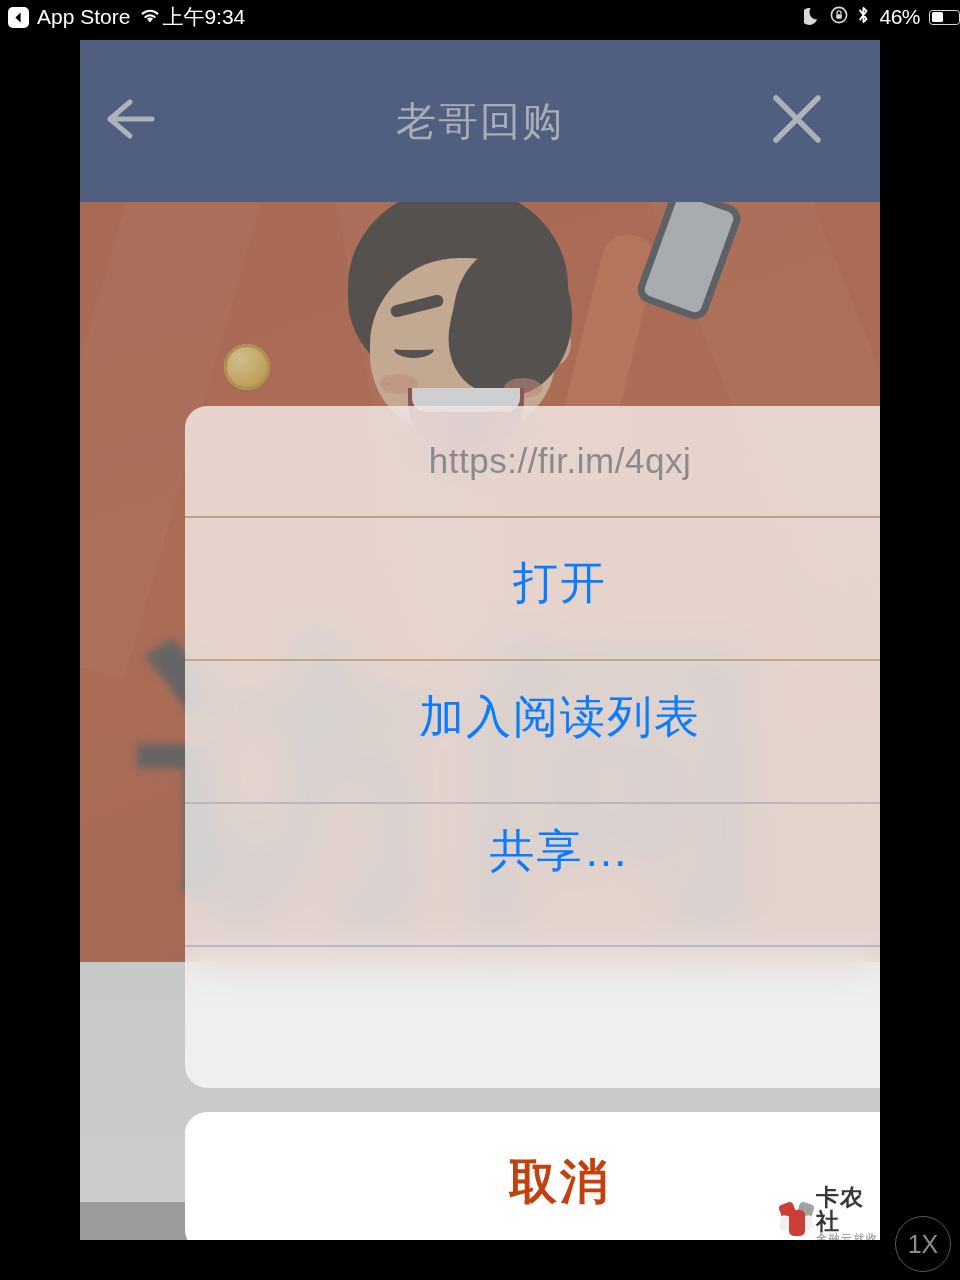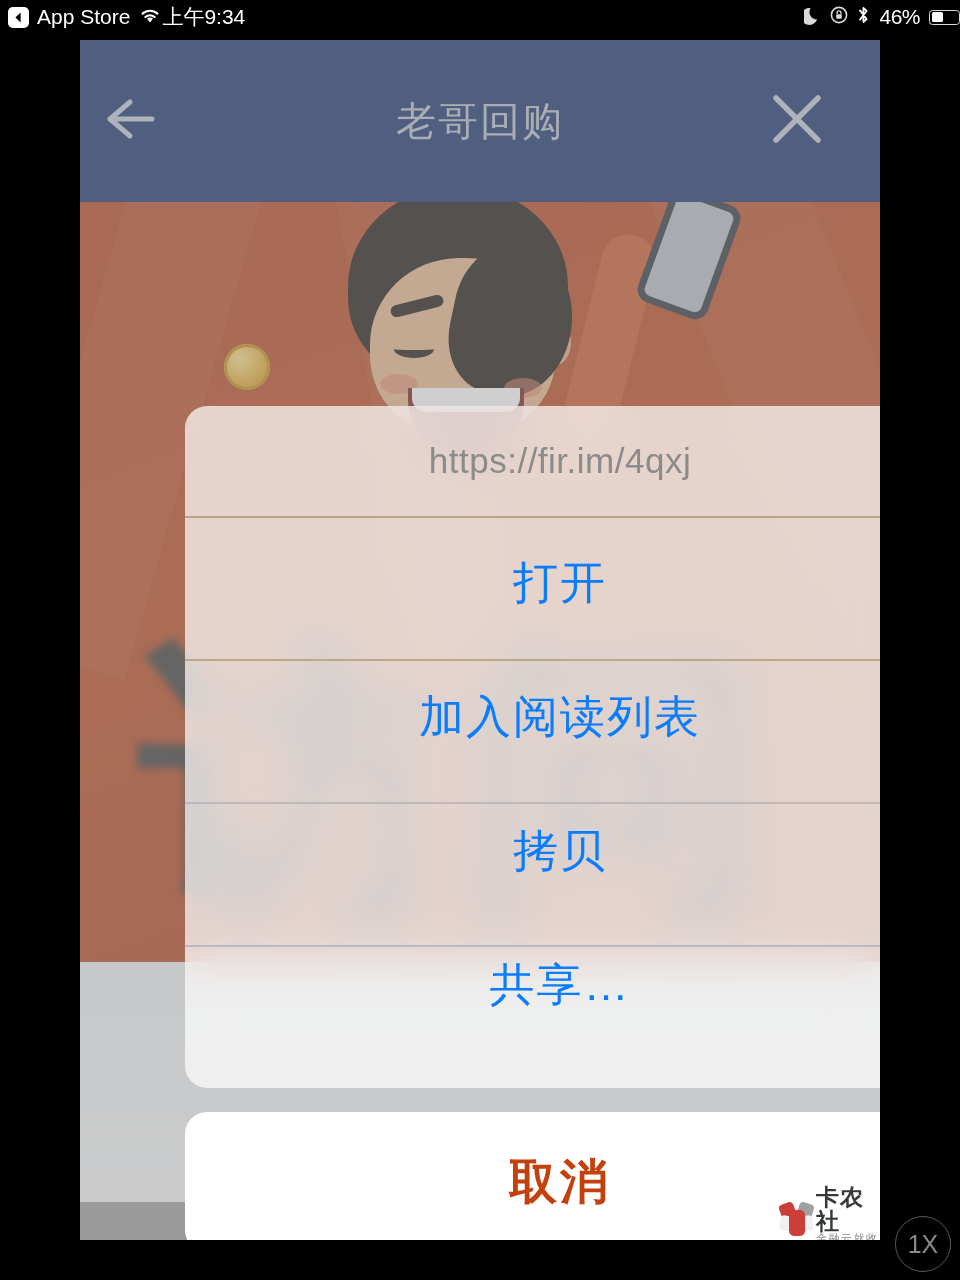--- a/index.html
+++ b/index.html
@@ -460,21 +460,20 @@
 
       <div class="sheet-row" id="sheet-title">https://fir.im/4qxj</div>
       <div class="sheet-sep" style="top:110px;"></div>
 
       <div class="sheet-row sheet-action">打开</div>
       <div class="sheet-sep" style="top:253px; background:rgba(150,115,55,0.45);"></div>
 
       <div class="sheet-row sheet-action">加入阅读列表</div>
       <div class="sheet-sep" style="top:396px; background:rgba(130,140,150,0.35);"></div>
 
-      <div class="sheet-row sheet-action">拷贝</div>
       <div class="sheet-sep" style="top:539px; background:rgba(120,140,165,0.40);"></div>
 
       <div class="sheet-row sheet-action">共享…</div>
     </div>
 
     <div id="cancel-card">
       <span id="cancel-label">取消</span>
     </div>
 
     <div id="watermark">

